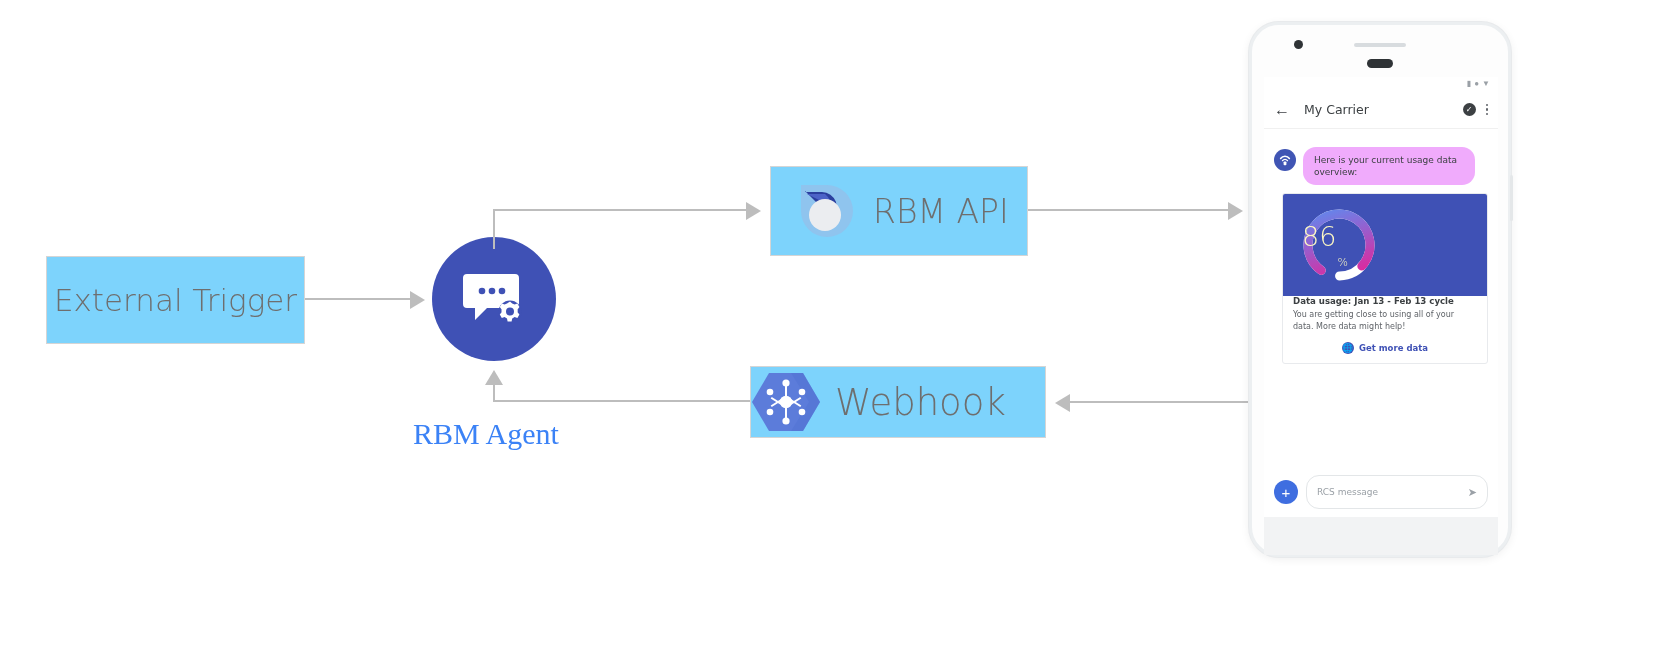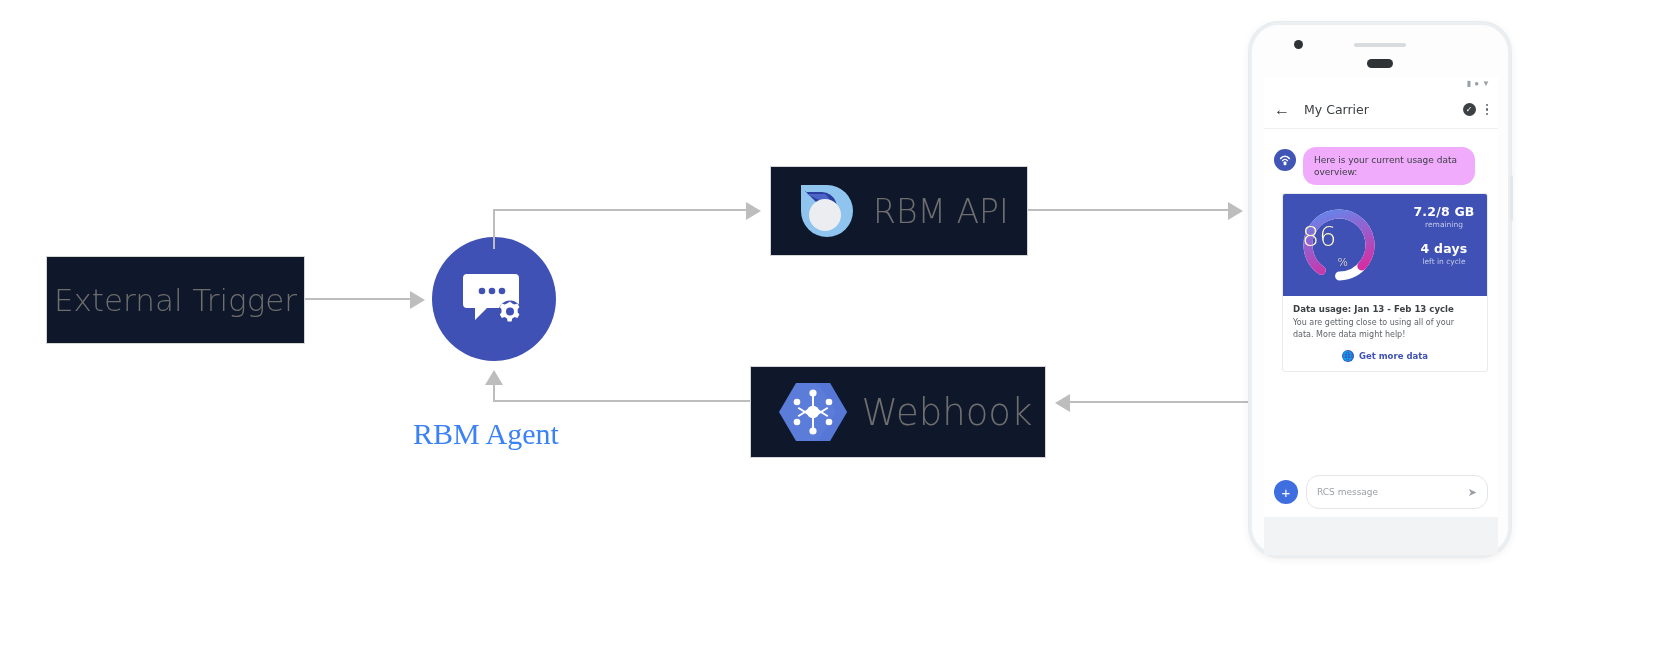--- a/index.html
+++ b/index.html
@@ -13,21 +13,21 @@
     width: 1669px;
     height: 652px;
     overflow: hidden;
     background: #ffffff;
   }
 
   
   .node-box {
     position: absolute;
     border: 1px solid #d5d5d5;
-    background: #0f172a;
+    background: #7dd3fc;
     display: flex;
     align-items: center;
   }
   .node-label {
     font-weight: 300;
     color: #6e6e6e;
     font-family: "DejaVu Sans", sans-serif;
     white-space: nowrap;
   }
   .caption {
@@ -47,23 +47,21 @@
 
   
   #rbm-api-box {
     left: 770px; top: 166px; width: 258px; height: 90px;
     padding-left: 16px;
   }
   #rbm-api-box .node-label { font-size: 33px; margin-left: 14px; }
 
   
   #webhook-box {
-    left: 750px; top: 366px; width: 296px; height: 92px;
-    padding-left: 14px;
-    justify-content: center;
+    left: 750px; top: 366px; width: 296px; height: 72px;
   }
   #webhook-box .node-label { font-size: 37px; margin-left: 14px; }
 
   
   #rbm-agent-circle {
     position: absolute;
     left: 432px; top: 237px;
     width: 124px; height: 124px;
     border-radius: 50%;
     background: #3f51b5;
@@ -242,21 +240,21 @@
     position: absolute; left: 108px; top: 10px;
     width: 106px;
     text-align: center; color: #fff;
     font-family: "DejaVu Sans", sans-serif;
   }
   .stat-main { font-size: 12.5px; font-weight: bold; letter-spacing: .2px; }
   .stat-sub { font-size: 7.5px; color: #c5cae9; margin-top: 1px; }
   .stat-block-2 { margin-top: 12px; }
 
   #card-body {
-    padding: 8px 10px 4px 10px;
+    padding: 0 10px 4px 10px;
     font-family: "DejaVu Sans", sans-serif;
   }
   #card-title {
     font-size: 8.6px; font-weight: bold; color: #3c4043;
     margin-bottom: 3px;
   }
   #card-desc {
     font-size: 8px; color: #5f6368; line-height: 1.45;
   }
   #card-actions {
@@ -466,30 +464,20 @@
                 </defs>
                 <circle cx="42" cy="42" r="31" fill="none" stroke="#ffffff" stroke-width="9" stroke-linecap="round" stroke-dasharray="175 195" transform="rotate(125 42 42)"></circle>
                 <circle cx="42" cy="42" r="31" fill="none" stroke="url(#gaugeGrad)" stroke-width="9" stroke-linecap="round" stroke-dasharray="150 195" transform="rotate(125 42 42)"></circle>
               </svg>
             </div>
             <div id="gauge-pct">
               <span class="num">86</span>
               <span class="sym">%</span>
             </div>
 
-            <div id="hero-stats">
-              <div>
-                <div class="stat-main">7.2/8 GB</div>
-                <div class="stat-sub">remaining</div>
-              </div>
-              <div class="stat-block-2">
-                <div class="stat-main">4 days</div>
-                <div class="stat-sub">left in cycle</div>
-              </div>
-            </div>
           </div>
 
           <div id="card-body">
             <div id="card-title">Data usage: Jan 13 - Feb 13 cycle</div>
             <div id="card-desc">You are getting close to using all of your data. More data might help!</div>
           </div>
 
           <div id="card-actions">
             <span id="globe-icon">🌐</span>
             <span id="action-label">Get more data</span>

